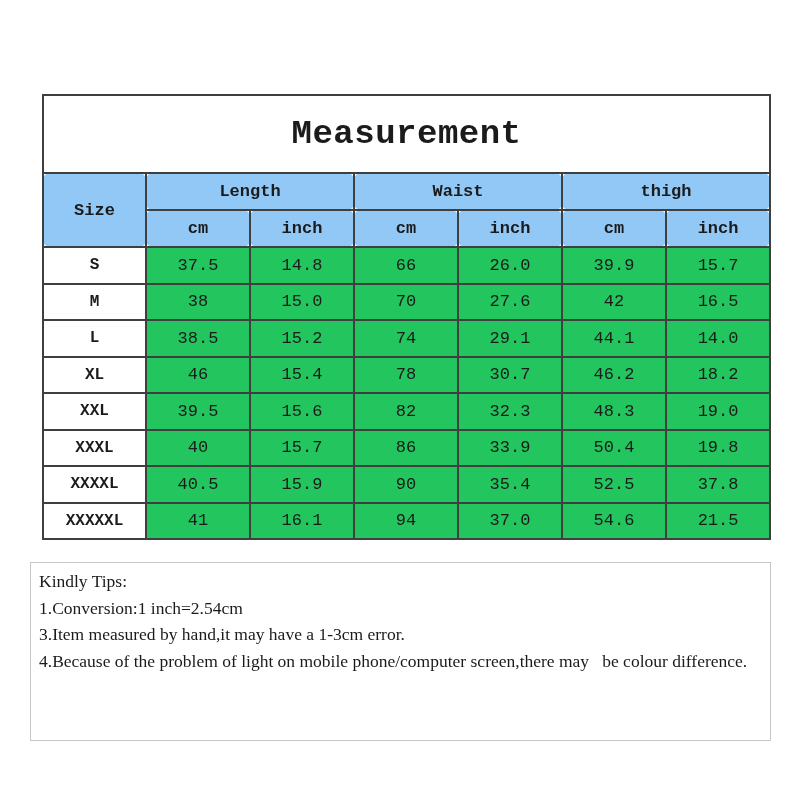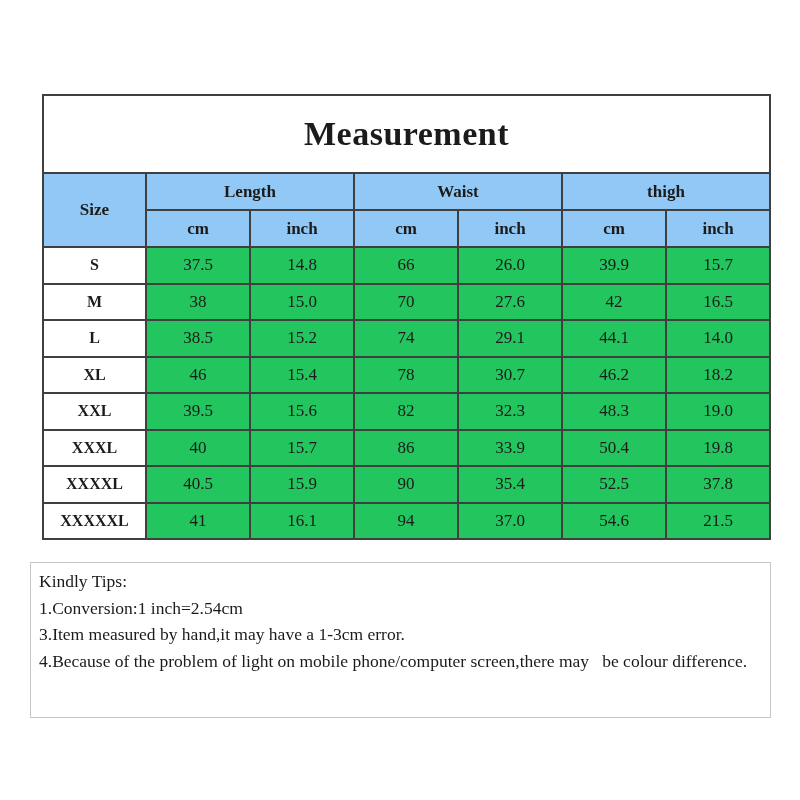--- a/index.html
+++ b/index.html
@@ -12,58 +12,60 @@
     color: #1b1b1b;
     overflow: hidden;
   }
   table.size-table {
     position: absolute;
     left: 42px;
     top: 94px;
     width: 727px;
     border-collapse: collapse;
     table-layout: fixed;
+    font-family: Liberation Mono, monospace;
   }
   .size-table th, .size-table td {
     border: 2px solid var(--table-border, #3f3f3f);
     text-align: center;
     vertical-align: middle;
     padding: 0;
     overflow: hidden;
   }
   .title-cell {
     height: 76px;
     background: #ffffff;
     font-size: 34px;
     font-weight: bold;
     letter-spacing: 0.5px;
   }
   .group-row th, .unit-row th, .size-head {
     background: var(--header-blue, #92c8f5);
     font-size: 17px;
     font-weight: bold;
     height: 35px;
+    border-radius: 7px;
   }
   .data-row th {
     background: #ffffff;
     font-size: 16px;
     font-weight: bold;
     height: 34.5px;
   }
   .data-row td {
     background: #22c55e;
     font-size: 17px;
     font-weight: normal;
   }
   .tips-box {
     position: absolute;
     left: 30px;
     top: 562px;
     width: 741px;
-    height: 156px;
+    height: 179px;
     box-sizing: border-box;
     border: 1px solid var(--tips-border, #c6c6c6);
     background: #ffffff;
     padding: 5px 8px;
     font-size: 17.5px;
     line-height: 26.5px;
   }
   .tips-line { white-space: pre-wrap; }
 </style>
 </head>

